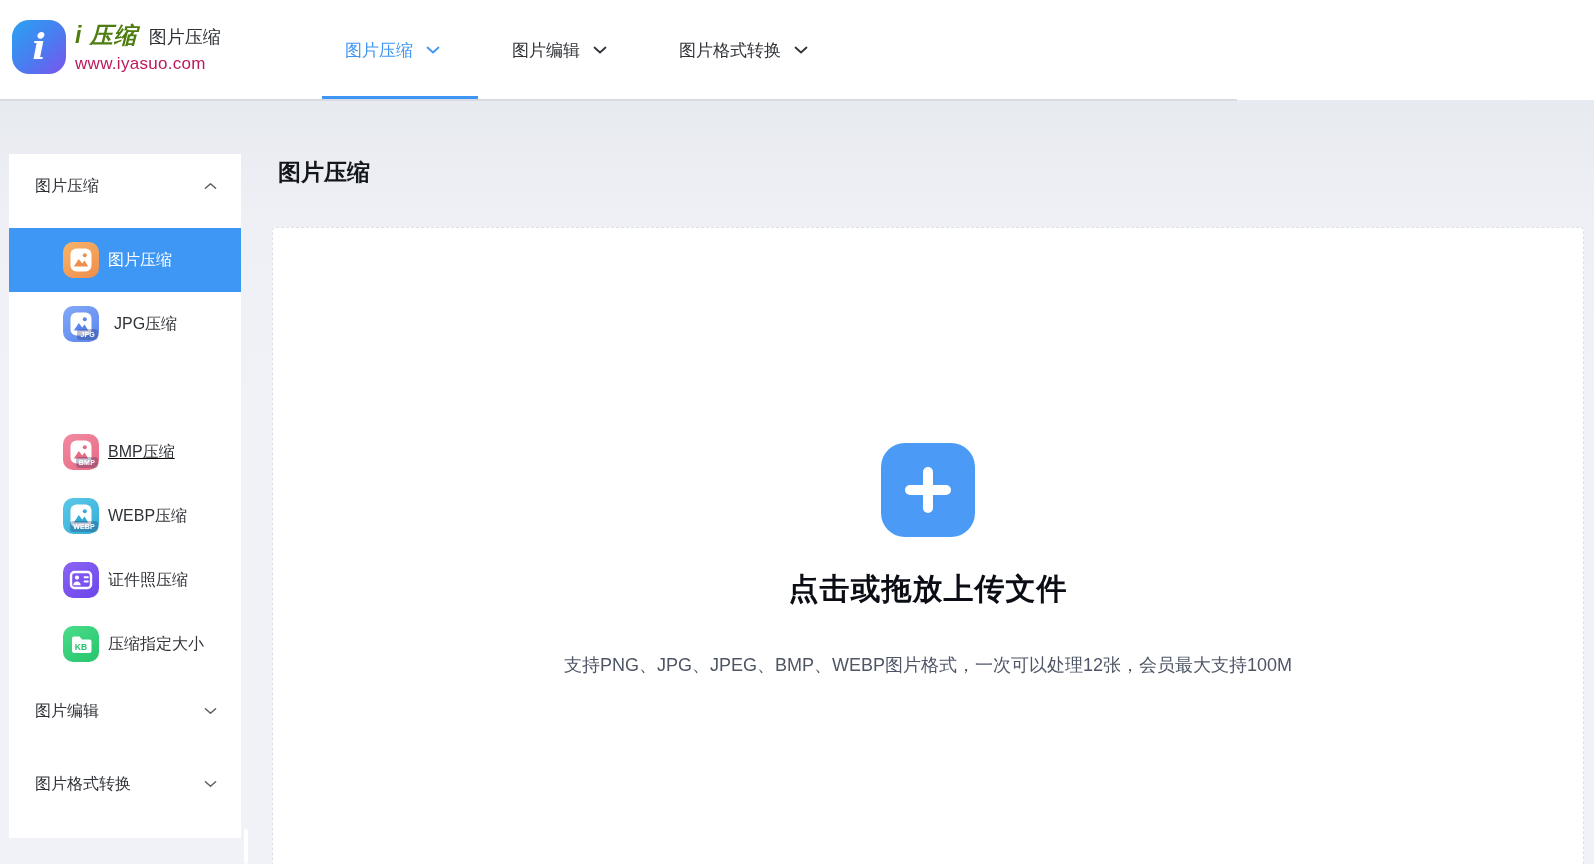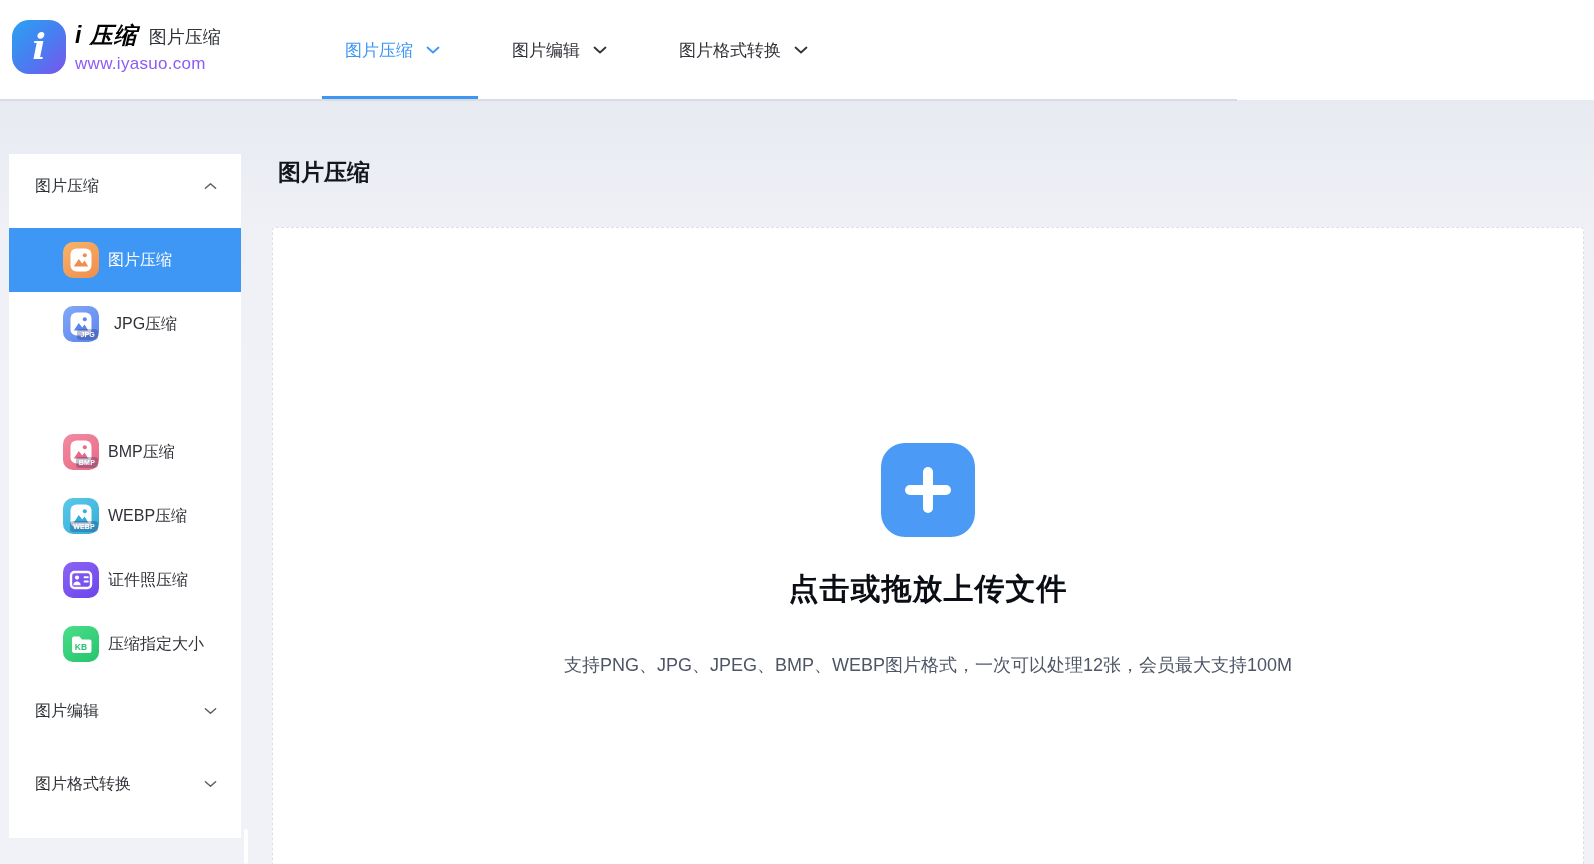--- a/index.html
+++ b/index.html
@@ -11,23 +11,23 @@
   .header { position:absolute; left:0; top:0; width:1594px; height:100px; background:#ffffff; z-index:5; }
   .header-shadow { position:absolute; left:0; top:99px; width:1237px; height:2px; background:#d9dbe3; z-index:6; }
   .logo-wrap { position:absolute; left:12px; top:20px; display:flex; align-items:flex-start; }
   .logo-badge { width:54px; height:54px; border-radius:17px;
     background:linear-gradient(135deg,#29a3f2 0%,#4b7bf0 55%,#7a55ee 100%);
     display:flex; align-items:center; justify-content:center; }
   .logo-badge span { color:#fff; font-family:"DejaVu Serif","Liberation Serif",serif;
     font-style:italic; font-weight:bold; font-size:36px; line-height:1; margin-top:-2px; }
   .logo-text { margin-left:9px; }
   .logo-row1 { display:flex; align-items:baseline; gap:11px; }
-  .brand { font-size:23px; font-weight:bold; font-style:italic; color:#000000; letter-spacing:1px; }
+  .brand { font-size:23px; font-weight:bold; font-style:italic; color:#4d7c0f; letter-spacing:1px; }
   .brand-sub { font-size:18px; color:#2f3237; }
-  .brand-domain { font-size:17px; color:#8b5cf6; margin-top:3px; letter-spacing:.3px; }
+  .brand-domain { font-size:17px; color:#be185d; margin-top:3px; letter-spacing:.3px; }
 
   .nav { position:absolute; left:345px; top:0; height:100px; display:flex; align-items:center; }
   .nav-item { display:flex; align-items:center; gap:13px; font-size:17px; color:#2f3237; cursor:pointer; }
   .nav-item.active { color:#3e96f4; }
   .nav-item + .nav-item { margin-left:72px; }
   .nav-underline { position:absolute; left:322px; top:96px; width:156px; height:4px; background:#3e96f4; z-index:7; }
   .chev { display:inline-block; }
   .chev svg { display:block; }
   .chev.up svg { transform:rotate(180deg); }
 
@@ -146,21 +146,21 @@
         <rect x="7.5" y="6.5" width="21" height="23" rx="6" fill="#ffffff"></rect>
         <circle class="gfill" cx="21.8" cy="13.2" r="2"></circle>
         <path class="gfill" d="M10.8 24.5 L15.8 17 L19.2 21.4 L21.6 18.6 L25.2 24.5 Z"></path>
       </svg>
       <span class="ic-badge">JPG</span>
     </div>
     <span class="lbl">JPG压缩</span>
   </div>
 
 
-  <div class="side-item" style="top:266px;">
+  <div class="side-item" style="top:266px;text-decoration:underline;">
     <div class="ic ic-bmp">
       <svg width="36" height="36" viewBox="0 0 36 36">
         <rect x="7.5" y="6.5" width="21" height="23" rx="6" fill="#ffffff"></rect>
         <circle class="gfill" cx="21.8" cy="13.2" r="2"></circle>
         <path class="gfill" d="M10.8 24.5 L15.8 17 L19.2 21.4 L21.6 18.6 L25.2 24.5 Z"></path>
       </svg>
       <span class="ic-badge">BMP</span>
     </div>
     <span class="lbl">BMP压缩</span>
   </div>

